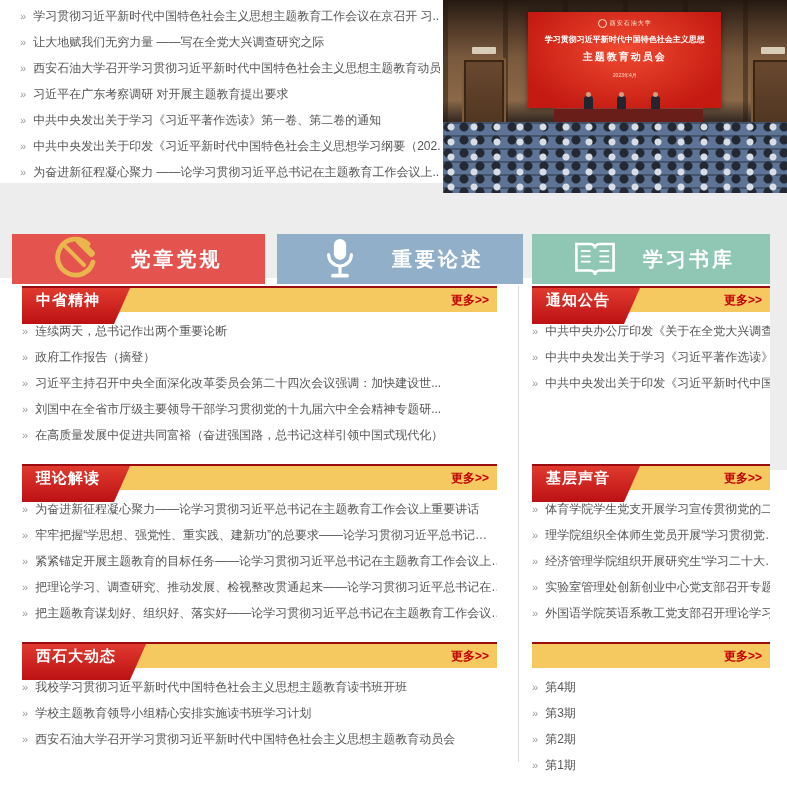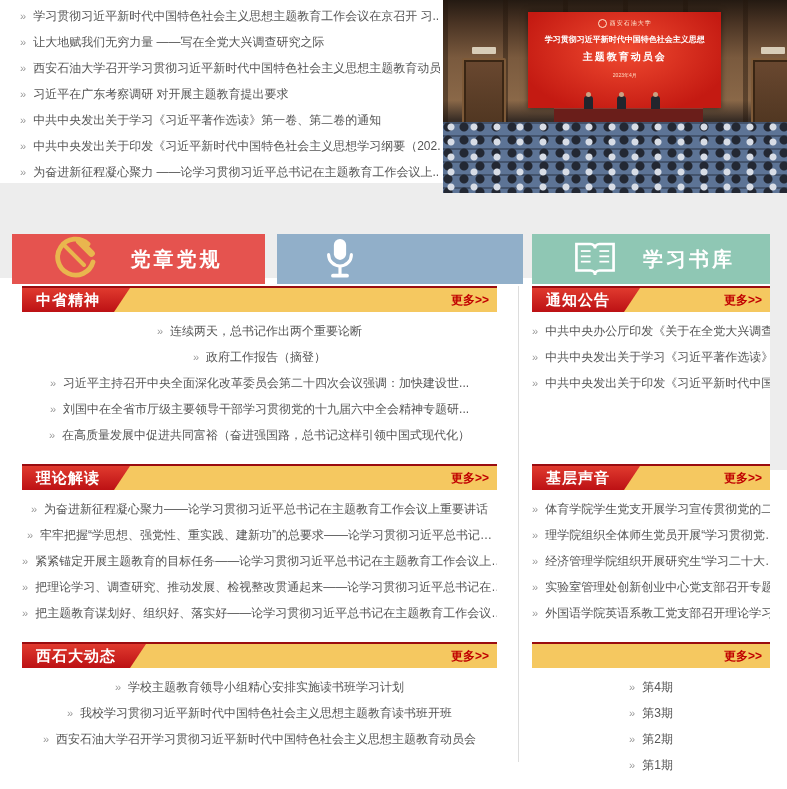--- a/index.html
+++ b/index.html
@@ -48,25 +48,25 @@
   .banner-blue{left:277px;width:246px;background:#91afc9;}
   .banner-teal{left:532px;width:238px;background:#8fc7b4;}
   .banner .bicon{margin-left:38px;width:50px;height:50px;display:flex;align-items:center;justify-content:center;}
   .banner .blabel{flex:1;text-align:center;color:#fff;font-size:20px;font-weight:bold;letter-spacing:3px;padding-right:12px;}
   
   .lcol{position:absolute;left:22px;top:286px;width:475px;}
   .rcol{position:absolute;left:532px;top:286px;width:238px;}
   .divider{position:absolute;left:518px;top:286px;height:476px;width:0;border-left:1px solid #ddd;}
   .section{height:178px;}
   .sec-header{position:relative;height:24px;background:#f5c860;border-top:2px solid #9a0c10;}
-  .sec-title{position:relative;display:inline-block;height:24px;line-height:24px;padding:0 30px 0 14px;
+  .sec-title{position:relative;display:inline-block;height:24px;line-height:24px;padding:0 30px 12px 14px;
     background:linear-gradient(180deg,#e03a2e,#bc1114);color:#fff;font-size:15px;font-weight:bold;letter-spacing:1px;
     clip-path:polygon(0 0,100% 0,calc(100% - 16px) 100%,0 100%);}
   .sec-more{position:absolute;right:8px;top:0;height:32px;line-height:24px;color:#c00000;font-size:12px;font-weight:bold;cursor:pointer;}
-  .sec-list{margin:6px 0 0;padding:0;list-style:none;text-align:center;}
+  .sec-list{margin:6px 0 0;padding:0;list-style:none;}
   .sec-list li{height:26px;line-height:26px;font-size:12px;color:#555;white-space:nowrap;overflow:hidden;cursor:pointer;}
 </style>
 </head>
 <body>
 
 <div class="gray-band"></div>
 <div class="right-strip"></div>
 
 <ul class="top-news">
   <li><span class="blt">»</span><span>学习贯彻习近平新时代中国特色社会主义思想主题教育工作会议在京召开  习...</span></li>
@@ -108,20 +108,21 @@
 </div>
 <div class="banner banner-blue">
   <span class="bicon">
     <svg width="42" height="46" viewBox="0 0 24 26">
       <rect x="8.5" y="1.5" width="7" height="12" rx="3.5" fill="#fff"></rect>
       <path d="M5.5 10.5 a6.5 6.5 0 0 0 13 0" fill="none" stroke="#fff" stroke-width="1.8" stroke-linecap="round"></path>
       <line x1="12" y1="17.5" x2="12" y2="22" stroke="#fff" stroke-width="1.8"></line>
       <line x1="8" y1="22.5" x2="16" y2="22.5" stroke="#fff" stroke-width="2.2" stroke-linecap="round"></line>
     </svg>
   </span>
+  <span class="blabel">重要论述</span>
 </div>
 <div class="banner banner-teal">
   <span class="bicon">
     <svg width="46" height="44" viewBox="0 0 26 24">
       <path d="M2.5 3.5 h8 a2.5 2.5 0 0 1 2.5 2.5 a2.5 2.5 0 0 1 2.5 -2.5 h8 v15 h-8 a2.5 2.5 0 0 0 -2.5 2.5 a2.5 2.5 0 0 0 -2.5 -2.5 h-8 z" fill="none" stroke="#fff" stroke-width="1.5"></path>
       <line x1="5" y1="7.5" x2="10.5" y2="7.5" stroke="#fff" stroke-width="1"></line>
       <line x1="5" y1="10.5" x2="10.5" y2="10.5" stroke="#fff" stroke-width="1"></line>
       <line x1="5" y1="13.5" x2="10.5" y2="13.5" stroke="#fff" stroke-width="1"></line>
       <line x1="15.5" y1="7.5" x2="21" y2="7.5" stroke="#fff" stroke-width="1"></line>
       <line x1="15.5" y1="10.5" x2="21" y2="10.5" stroke="#fff" stroke-width="1"></line>
@@ -159,22 +160,22 @@
       <li><span class="blt">»</span><span>把理论学习、调查研究、推动发展、检视整改贯通起来——论学习贯彻习近平总书记在…</span></li>
       <li><span class="blt">»</span><span>把主题教育谋划好、组织好、落实好——论学习贯彻习近平总书记在主题教育工作会议…</span></li>
     </ul>
   </div>
   <div class="section">
     <div class="sec-header">
       <span class="sec-title">西石大动态</span>
       <span class="sec-more">更多&gt;&gt;</span>
     </div>
     <ul class="sec-list">
+      <li><span class="blt">»</span><span>我校学习贯彻习近平新时代中国特色社会主义思想主题教育读书班开班</span></li>
       <li><span class="blt">»</span><span>学校主题教育领导小组精心安排实施读书班学习计划</span></li>
-      <li><span class="blt">»</span><span>我校学习贯彻习近平新时代中国特色社会主义思想主题教育读书班开班</span></li>
       <li><span class="blt">»</span><span>西安石油大学召开学习贯彻习近平新时代中国特色社会主义思想主题教育动员会</span></li>
     </ul>
   </div>
 </div>
 
 <div class="rcol">
   <div class="section">
     <div class="sec-header">
       <span class="sec-title">通知公告</span>
       <span class="sec-more">更多&gt;&gt;</span>

